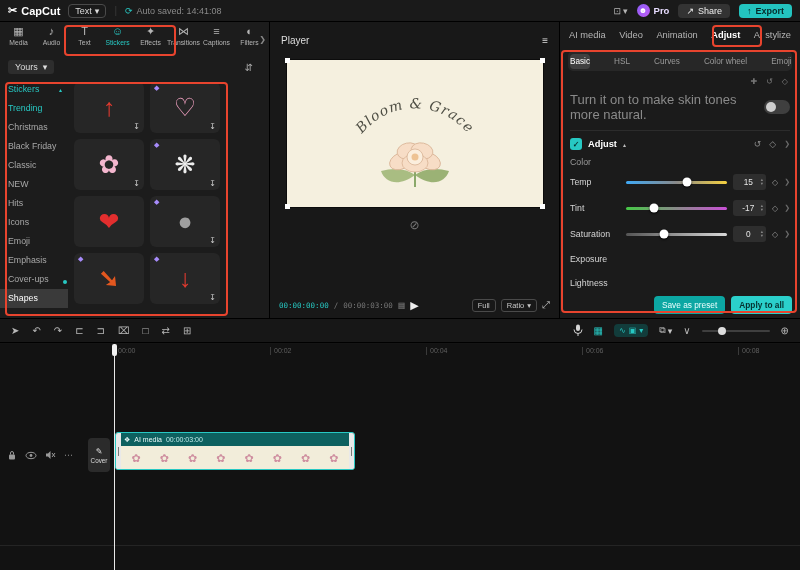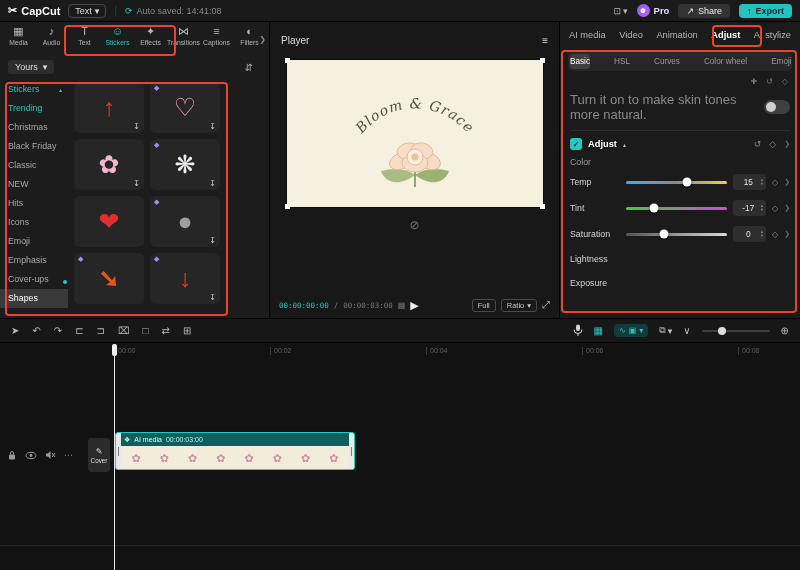--- a/index.html
+++ b/index.html
@@ -418,23 +418,27 @@
         <span class="vb-num">0</span>
         <span class="vb-steps">
           <span>▴</span>
           <span>▾</span>
         </span>
       </div>
       <span class="kf">◇</span>
       <span class="more">❯</span>
     </div>
 
+    <div class="simple-label">Exposure</div>
     <div class="simple-label">Lightness</div>
-    <div class="simple-label">Exposure</div>
-
+
+    <div class="preset-bar">
+      <span class="btn-preset">Save as preset</span>
+      <span class="btn-apply">Apply to all</span>
+    </div>
   </div>
 
   <div class="tl-toolbar">
     <span class="tt-ic">➤</span>
     <span class="tt-ic">↶</span>
     <span class="tt-ic">↷</span>
     <span class="tt-ic">⊏</span>
     <span class="tt-ic">⊐</span>
     <span class="tt-ic">⌧</span>
     <span class="tt-ic">□</span>

